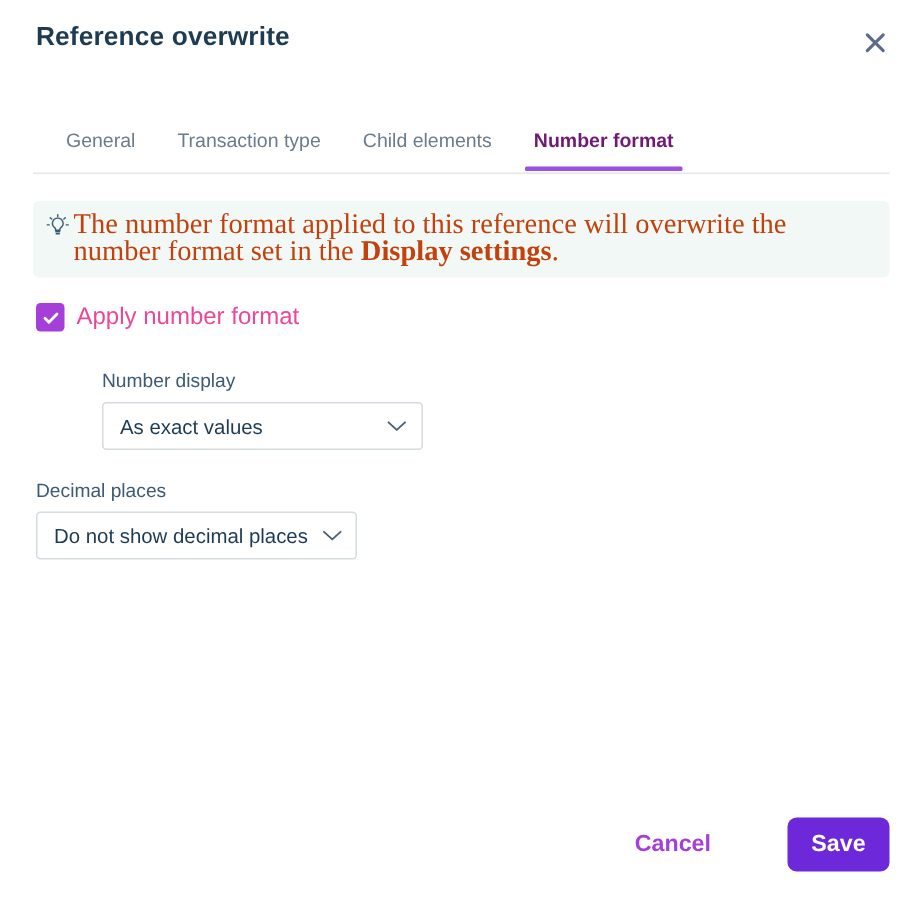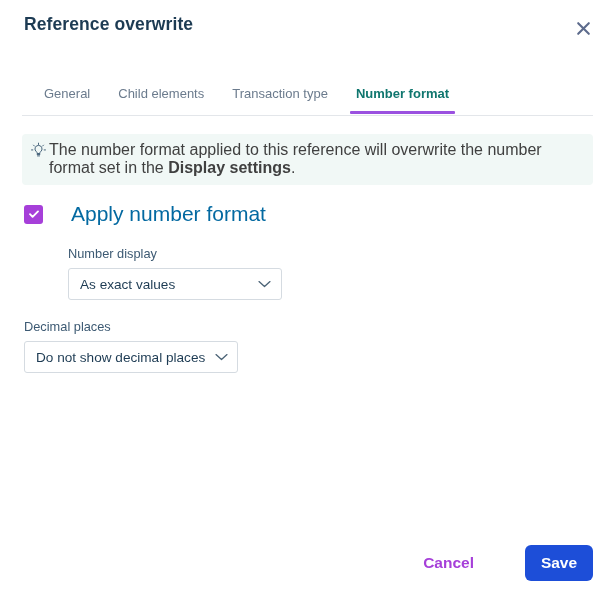--- a/index.html
+++ b/index.html
@@ -69,21 +69,21 @@
   .tab {
     position: relative;
     padding: 0 14px 11px 14px;
     font-size: 13px;
     color: #6b7b8d;
     white-space: nowrap;
     cursor: pointer;
     line-height: 19px;
   }
   .tab.active {
-    color: #0f766e;
+    color: #701a75;
     font-weight: bold;
   }
   .tab.active::after {
     content: "";
     position: absolute;
     left: 8px; right: 8px;
     bottom: 0;
     height: 3px;
     background: #9b51e0;
     border-radius: 1px;
@@ -102,24 +102,25 @@
     align-items: flex-start;
   }
   .bulb-icon {
     flex: 0 0 auto;
     width: 17px; height: 17px;
     margin-top: 1px;
     margin-right: 1px;
   }
   .bulb-icon svg { display: block; }
   .info-text {
-    font-size: 16px;
+    font-size: 19px;
     line-height: 18px;
-    color: #404040;
+    color: #c2410c;
     padding-left: 1px;
+    font-family: Liberation Serif, serif;
   }
   .info-text b { font-weight: bold; }
 
   
   .check-row {
     position: absolute;
     left: 24px; top: 202px;
     display: flex;
     align-items: center;
     cursor: pointer;
@@ -128,23 +129,23 @@
     width: 19px; height: 19px;
     background: #a63fd9;
     border-radius: 3px;
     display: flex;
     align-items: center;
     justify-content: center;
     flex: 0 0 auto;
   }
   .checkbox svg { display: block; }
   .check-label {
-    margin-left: 28px;
-    font-size: 21px;
-    color: #0369a1;
+    margin-left: 8px;
+    font-size: 16px;
+    color: #ec4899;
     white-space: nowrap;
   }
 
   
   .field {
     position: absolute;
     left: 24px;
   }
   .field-label {
     font-size: 12.8px;
@@ -202,21 +203,21 @@
     color: #a63fd9;
     background: transparent;
     border: none;
     cursor: pointer;
     font-family: "Liberation Sans", sans-serif;
   }
   .btn-save {
     position: absolute;
     right: 22px; top: 12px;
     width: 68px; height: 36px;
-    background: #1d4ed8;
+    background: #6d28d9;
     border: none;
     border-radius: 6px;
     color: #ffffff;
     font-size: 15.5px;
     font-weight: bold;
     cursor: pointer;
     font-family: "Liberation Sans", sans-serif;
     display: flex;
     align-items: center;
     justify-content: center;
@@ -233,22 +234,22 @@
       <svg width="17" height="17" viewBox="0 0 17 17" aria-hidden="true">
         <path d="M3.2 3.2 L13.8 13.8 M13.8 3.2 L3.2 13.8" stroke="#5d6b8c" stroke-width="2.1" stroke-linecap="round"></path>
       </svg>
     </div>
   </div>
 
   <div class="tabs-wrap">
     <div class="tabs-rule"></div>
     <div class="tabs">
       <div class="tab">General</div>
+      <div class="tab">Transaction type</div>
       <div class="tab">Child elements</div>
-      <div class="tab">Transaction type</div>
       <div class="tab active">Number format</div>
     </div>
   </div>
 
   <div class="info-banner">
     <span class="bulb-icon">
       <svg width="17" height="17" viewBox="0 0 18 18" aria-hidden="true">
         <g stroke="#3d5a73" stroke-width="1" fill="none" stroke-linecap="round">
           <path d="M9 1.2 V2.6"></path>
           <path d="M3.7 3.3 L4.7 4.3"></path>

